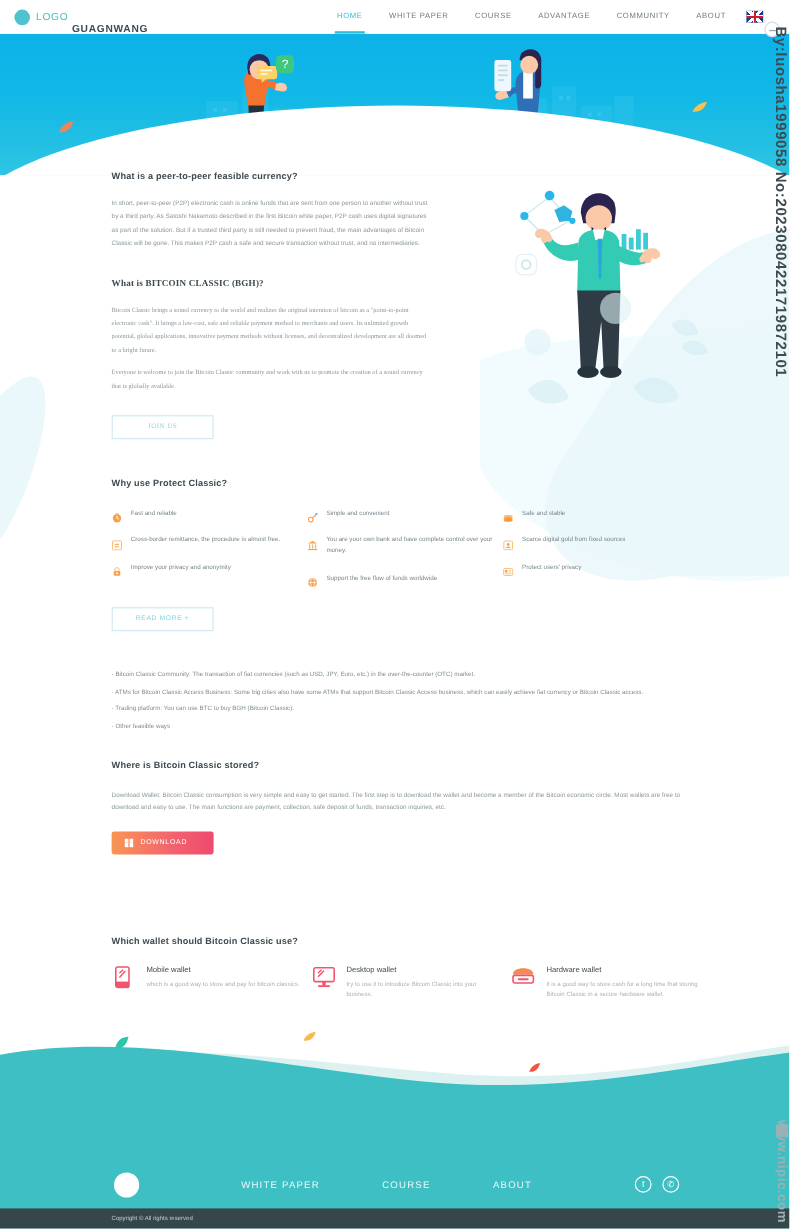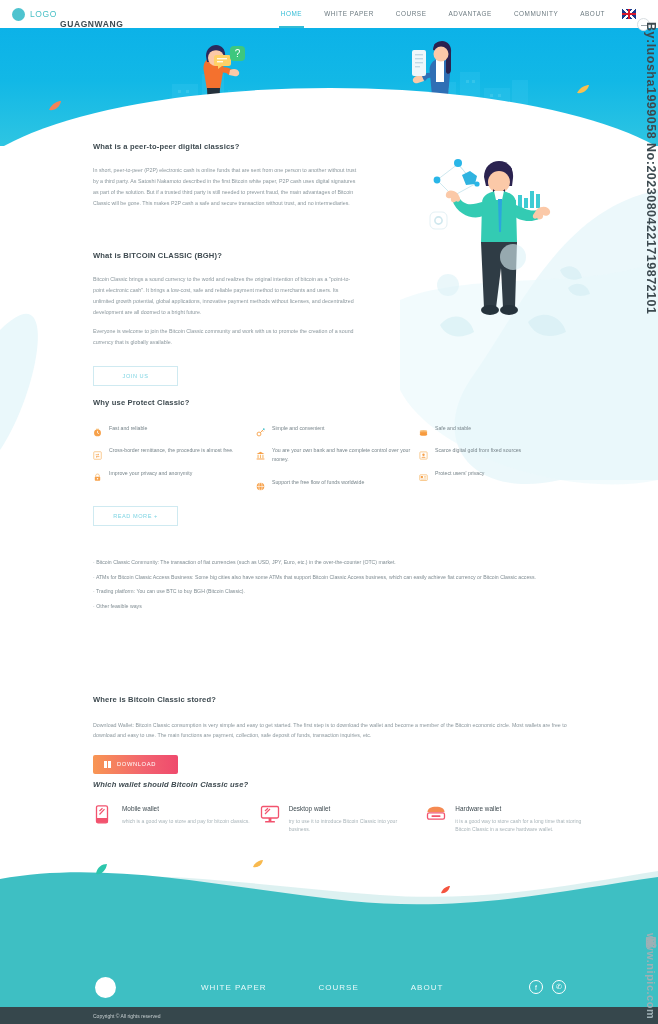--- a/index.html
+++ b/index.html
@@ -310,25 +310,25 @@
     <circle cx="28" cy="135" r="11" fill="#dcf1f6" opacity=".6"></circle>
     <g fill="#d7eff4" opacity=".7">
       <path d="M140 120 C150 112 160 118 162 128 C152 132 143 129 140 120 Z"></path>
       <path d="M148 138 C156 130 168 134 170 144 C160 148 151 146 148 138 Z"></path>
       <path d="M20 175 C32 160 50 166 54 182 C40 190 26 187 20 175 Z"></path>
       <path d="M108 172 C122 158 142 166 146 182 C130 190 114 186 108 172 Z"></path>
     </g>
   </svg>
 
   <div class="sec" style="top:142px; width:265px; z-index:3;">
-    <h2 class="sec-title">What is a peer-to-peer digital classics?</h2>
+    <h2 class="sec-title">What is a peer-to-peer feasible currency?</h2>
     <p class="body-txt">In short, peer-to-peer (P2P) electronic cash is online funds that are sent from one person to another without trust by a third party. As Satoshi Nakamoto described in the first Bitcoin white paper, P2P cash uses digital signatures as part of the solution. But if a trusted third party is still needed to prevent fraud, the main advantages of Bitcoin Classic will be gone. This makes P2P cash a safe and secure transaction without trust, and no intermediaries.</p>
   </div>
 
-  <div class="sec" style="top:251px; width:265px; z-index:3;">
+  <div class="sec" style="top:231px; width:265px; z-index:3;font-family:Liberation Serif, serif;">
     <h2 class="sec-title">What is BITCOIN CLASSIC (BGH)?</h2>
     <p class="body-txt">Bitcoin Classic brings a sound currency to the world and realizes the original intention of bitcoin as a "point-to-point electronic cash". It brings a low-cost, safe and reliable payment method to merchants and users. Its unlimited growth potential, global applications, innovative payment methods without licenses, and decentralized development are all doomed to a bright future.</p>
     <p class="body-txt">Everyone is welcome to join the Bitcoin Classic community and work with us to promote the creation of a sound currency that is globally available.</p>
     <div class="btn-outline" style="margin-top:18px;">JOIN US</div>
   </div>
 
   <div class="sec" style="top:398px; width:500px; z-index:3;">
     <h2 class="sec-title" style="margin-bottom:16px;">Why use Protect Classic?</h2>
     <div class="feat-grid">
 
@@ -436,36 +436,36 @@
     <div class="btn-outline" style="margin-top:6px;">READ MORE +</div>
   </div>
 
   <div class="sec" style="top:559px; width:500px; z-index:3;">
     <div class="list-item">· Bitcoin Classic Community: The transaction of fiat currencies (such as USD, JPY, Euro, etc.) in the over-the-counter (OTC) market.</div>
     <div class="list-item">· ATMs for Bitcoin Classic Access Business: Some big cities also have some ATMs that support Bitcoin Classic Access business, which can easily achieve fiat currency or Bitcoin Classic access.</div>
     <div class="list-item">· Trading platform: You can use BTC to buy BGH (Bitcoin Classic).</div>
     <div class="list-item">· Other feasible ways</div>
   </div>
 
-  <div class="sec" style="top:695px; width:490px; z-index:3;">
+  <div class="sec" style="top:633px; width:490px; z-index:3;">
     <h2 class="sec-title" style="margin-bottom:17px;">Where is Bitcoin Classic stored?</h2>
     <p class="body-txt" style="line-height:1.85;">Download Wallet: Bitcoin Classic consumption is very simple and easy to get started. The first step is to download the wallet and become a member of the Bitcoin economic circle. Most wallets are free to download and easy to use. The main functions are payment, collection, safe deposit of funds, transaction inquiries, etc.</p>
     <div class="btn-dl" style="margin-top:14px;">
       <span class="win-ic">
           <i></i>
           <i></i>
           <i></i>
           <i></i>
         </span>
       <span>DOWNLOAD</span>
     </div>
   </div>
 
   <div class="sec" style="top:780px; width:510px; z-index:3;">
-    <h2 class="sec-title" style="margin-bottom:16px;font-style:italic;">Which wallet should Bitcoin Classic use?</h2>
+    <h2 class="sec-title" style="margin-bottom:16px;">Which wallet should Bitcoin Classic use?</h2>
     <div class="wal-grid">
       <div class="wal-col">
         <div class="wal-ic">
           <svg viewBox="0 0 20 19">
               <rect x="3.5" y="0.8" width="11" height="17" rx="1.6" fill="none" stroke="#f2536e" stroke-width="1.3"></rect>
               <rect x="3.5" y="13" width="11" height="4.8" fill="#f2536e"></rect>
               <path d="M6.5 9.5 L11.5 4.2 M6.5 6 L9.5 3.2" stroke="#f2536e" stroke-width="1.2"></path>
             </svg>
         </div>
         <div>

